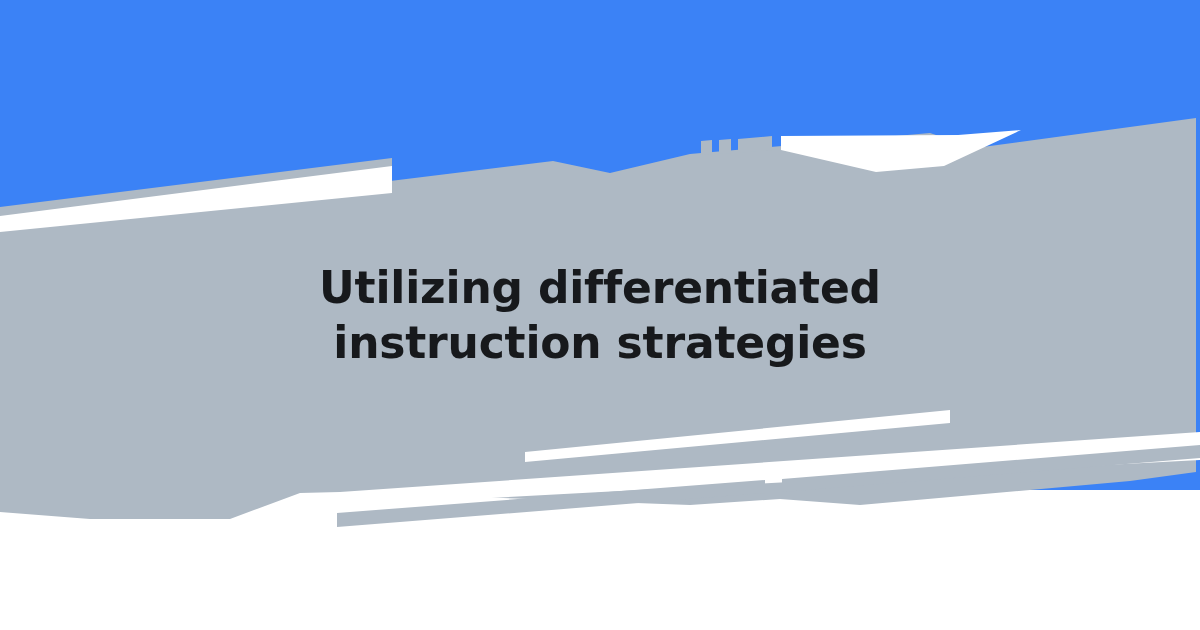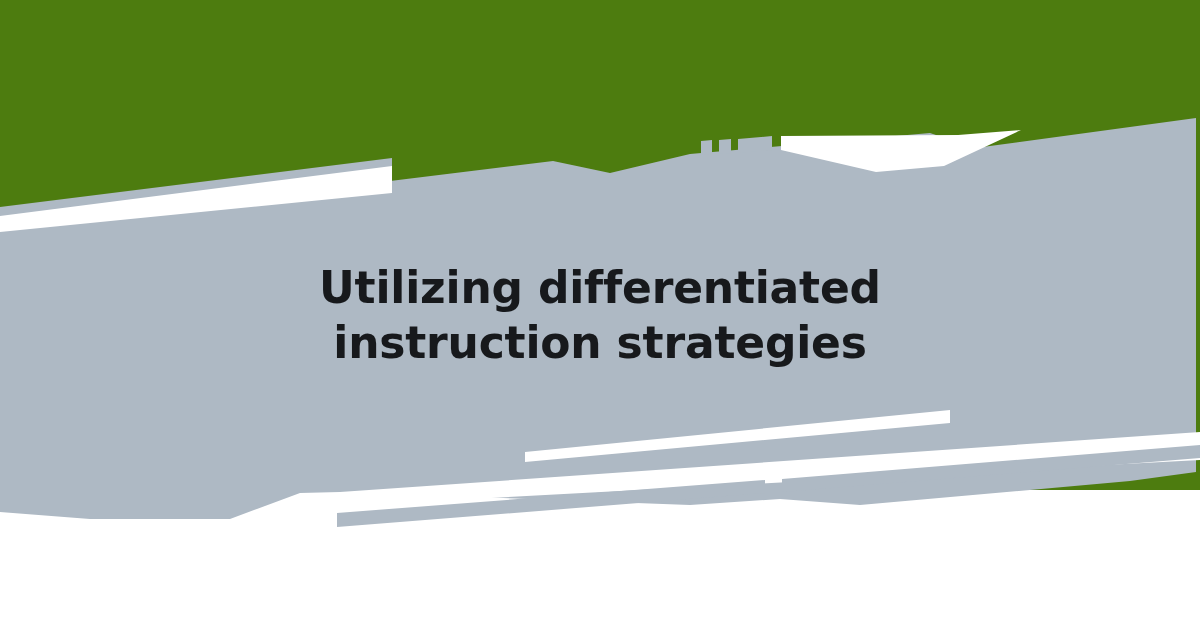--- a/index.html
+++ b/index.html
@@ -10,21 +10,21 @@
     width: 1200px;
     height: 630px;
     background: #ffffff;
     font-family: "DejaVu Sans", sans-serif;
     overflow: hidden;
   }
   #banner-card {
     position: relative;
     width: 1200px;
     height: 490px;
-    background: #4d7c0f;
+    background: #3b82f6;
   }
   #banner-graphic {
     position: absolute;
     inset: 0;
     width: 1200px;
     height: 630px;
     display: block;
   }
   #title-layer {
     position: absolute;

